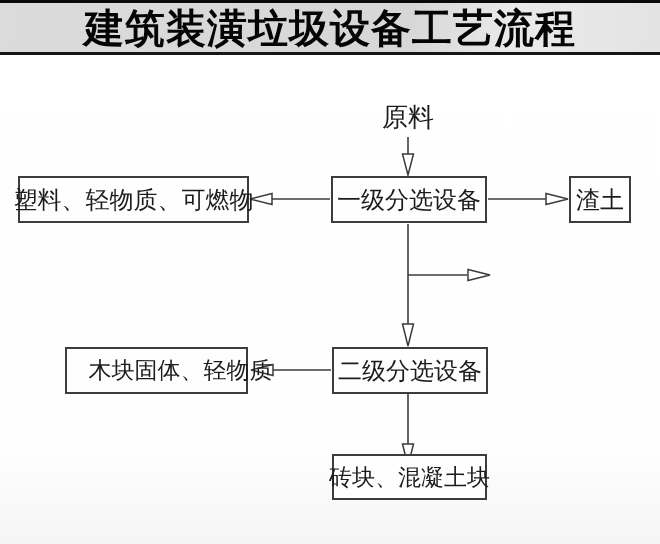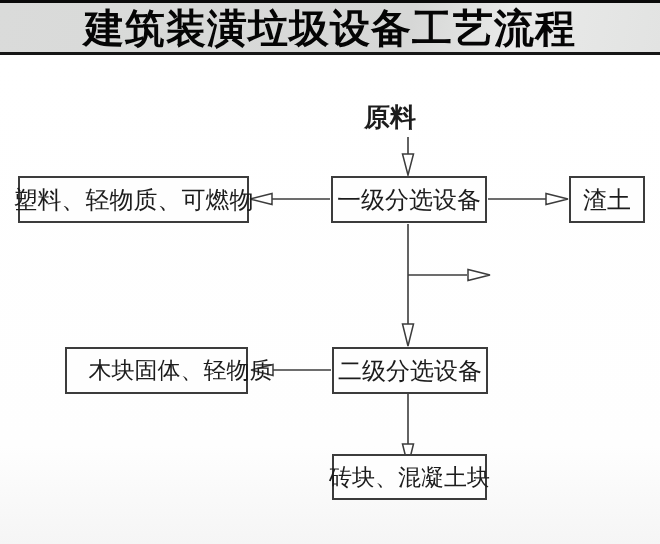--- a/index.html
+++ b/index.html
@@ -35,22 +35,22 @@
   .connectors polygon{fill:#ffffff;stroke:#3c3c3c;stroke-width:1.5;stroke-linejoin:miter;}
 
   .node{
     position:absolute;box-sizing:border-box;
     border:2px solid #3c3c3c;background:#fefefe;
     display:flex;align-items:center;justify-content:center;
     font-size:24px;color:#1c1c1c;white-space:nowrap;
   }
   .free-label{
     position:absolute;
-    display:flex;align-items:center;
-    font-size:26px;color:#1c1c1c;white-space:nowrap;font-weight:bold;
+    display:flex;align-items:center;justify-content:center;
+    font-size:26px;color:#1c1c1c;white-space:nowrap;
   }
 </style>
 </head>
 <body>
 
 <div class="page">
 
   <header class="title-bar">
     <h1>建筑装潢垃圾设备工艺流程</h1>
   </header>
@@ -99,21 +99,21 @@
     </div>
 
     <div class="node" style="left:18px;top:121px;width:231px;height:47px;">
       <span>塑料、轻物质、可燃物</span>
     </div>
 
     <div class="node" style="left:331px;top:121px;width:156px;height:47px;">
       <span>一级分选设备</span>
     </div>
 
-    <div class="node" style="left:569px;top:121px;width:76px;height:47px;">
+    <div class="node" style="left:569px;top:121px;width:62px;height:47px;">
       <span>渣土</span>
     </div>
 
 
     <div class="node" style="left:65px;top:292px;width:183px;height:47px;font-size:23px;padding-left:48px;">
       <span>木块固体、轻物质</span>
     </div>
 
     <div class="node" style="left:332px;top:292px;width:156px;height:47px;">
       <span>二级分选设备</span>

